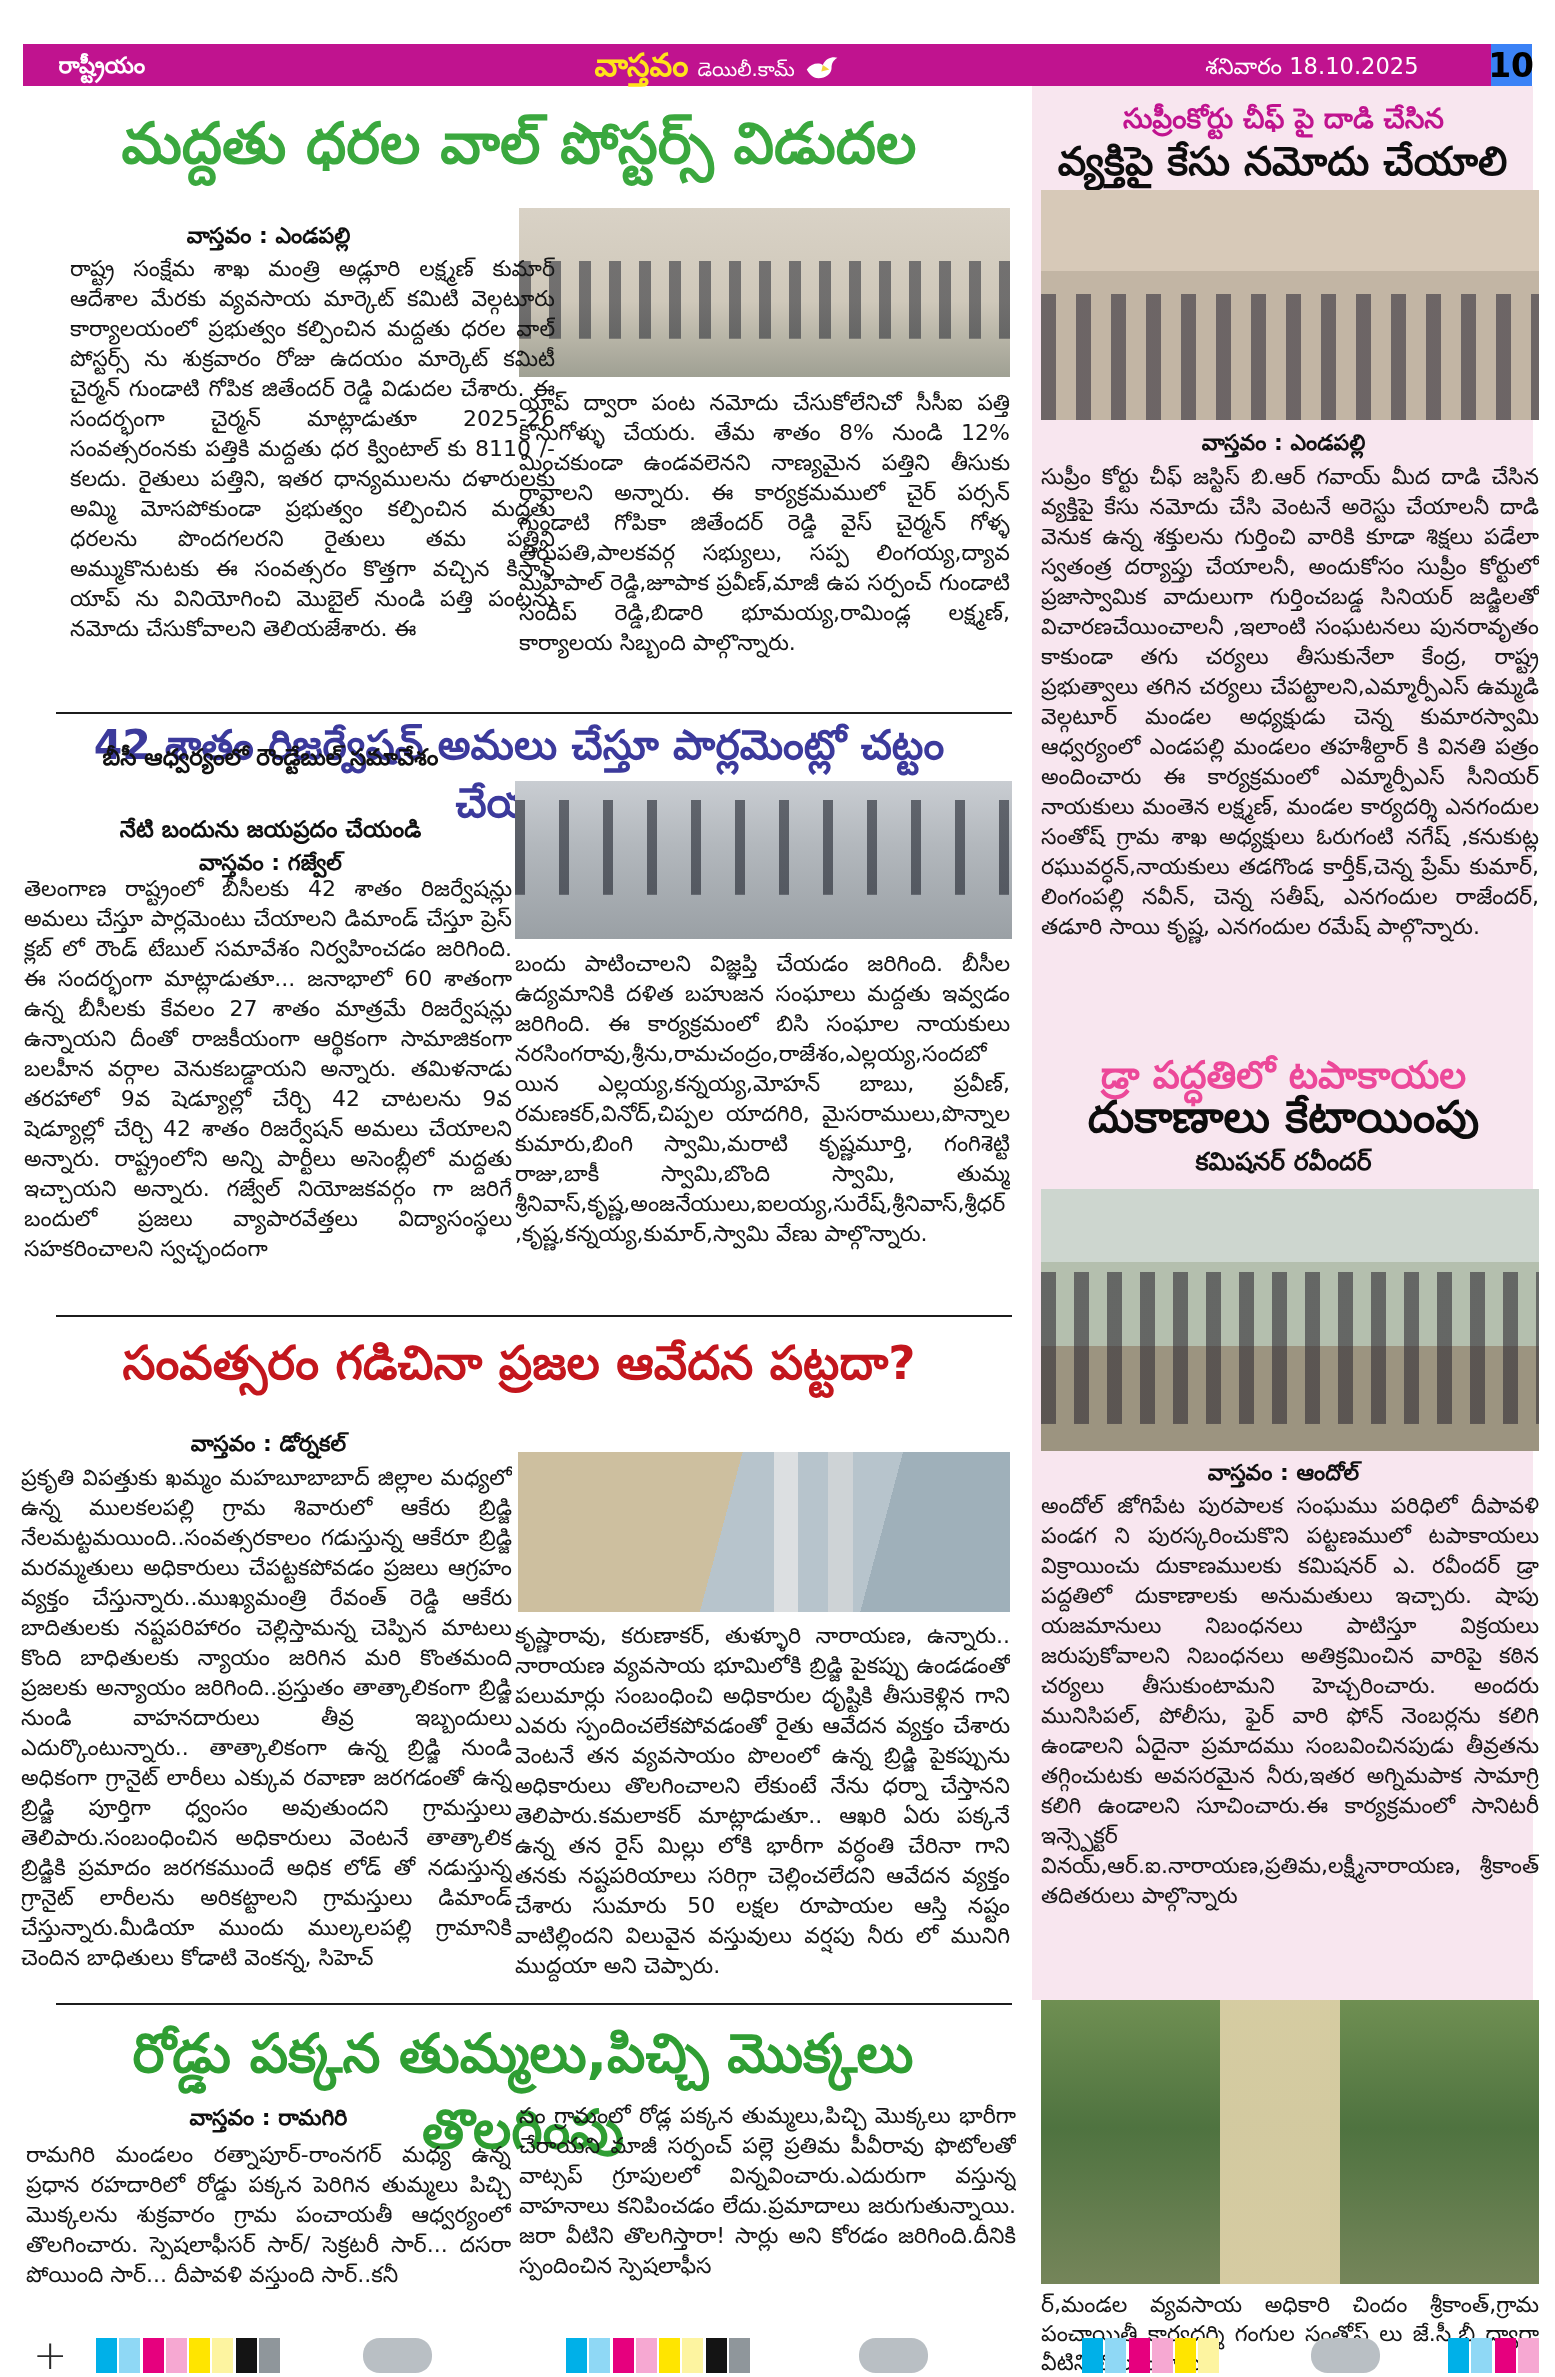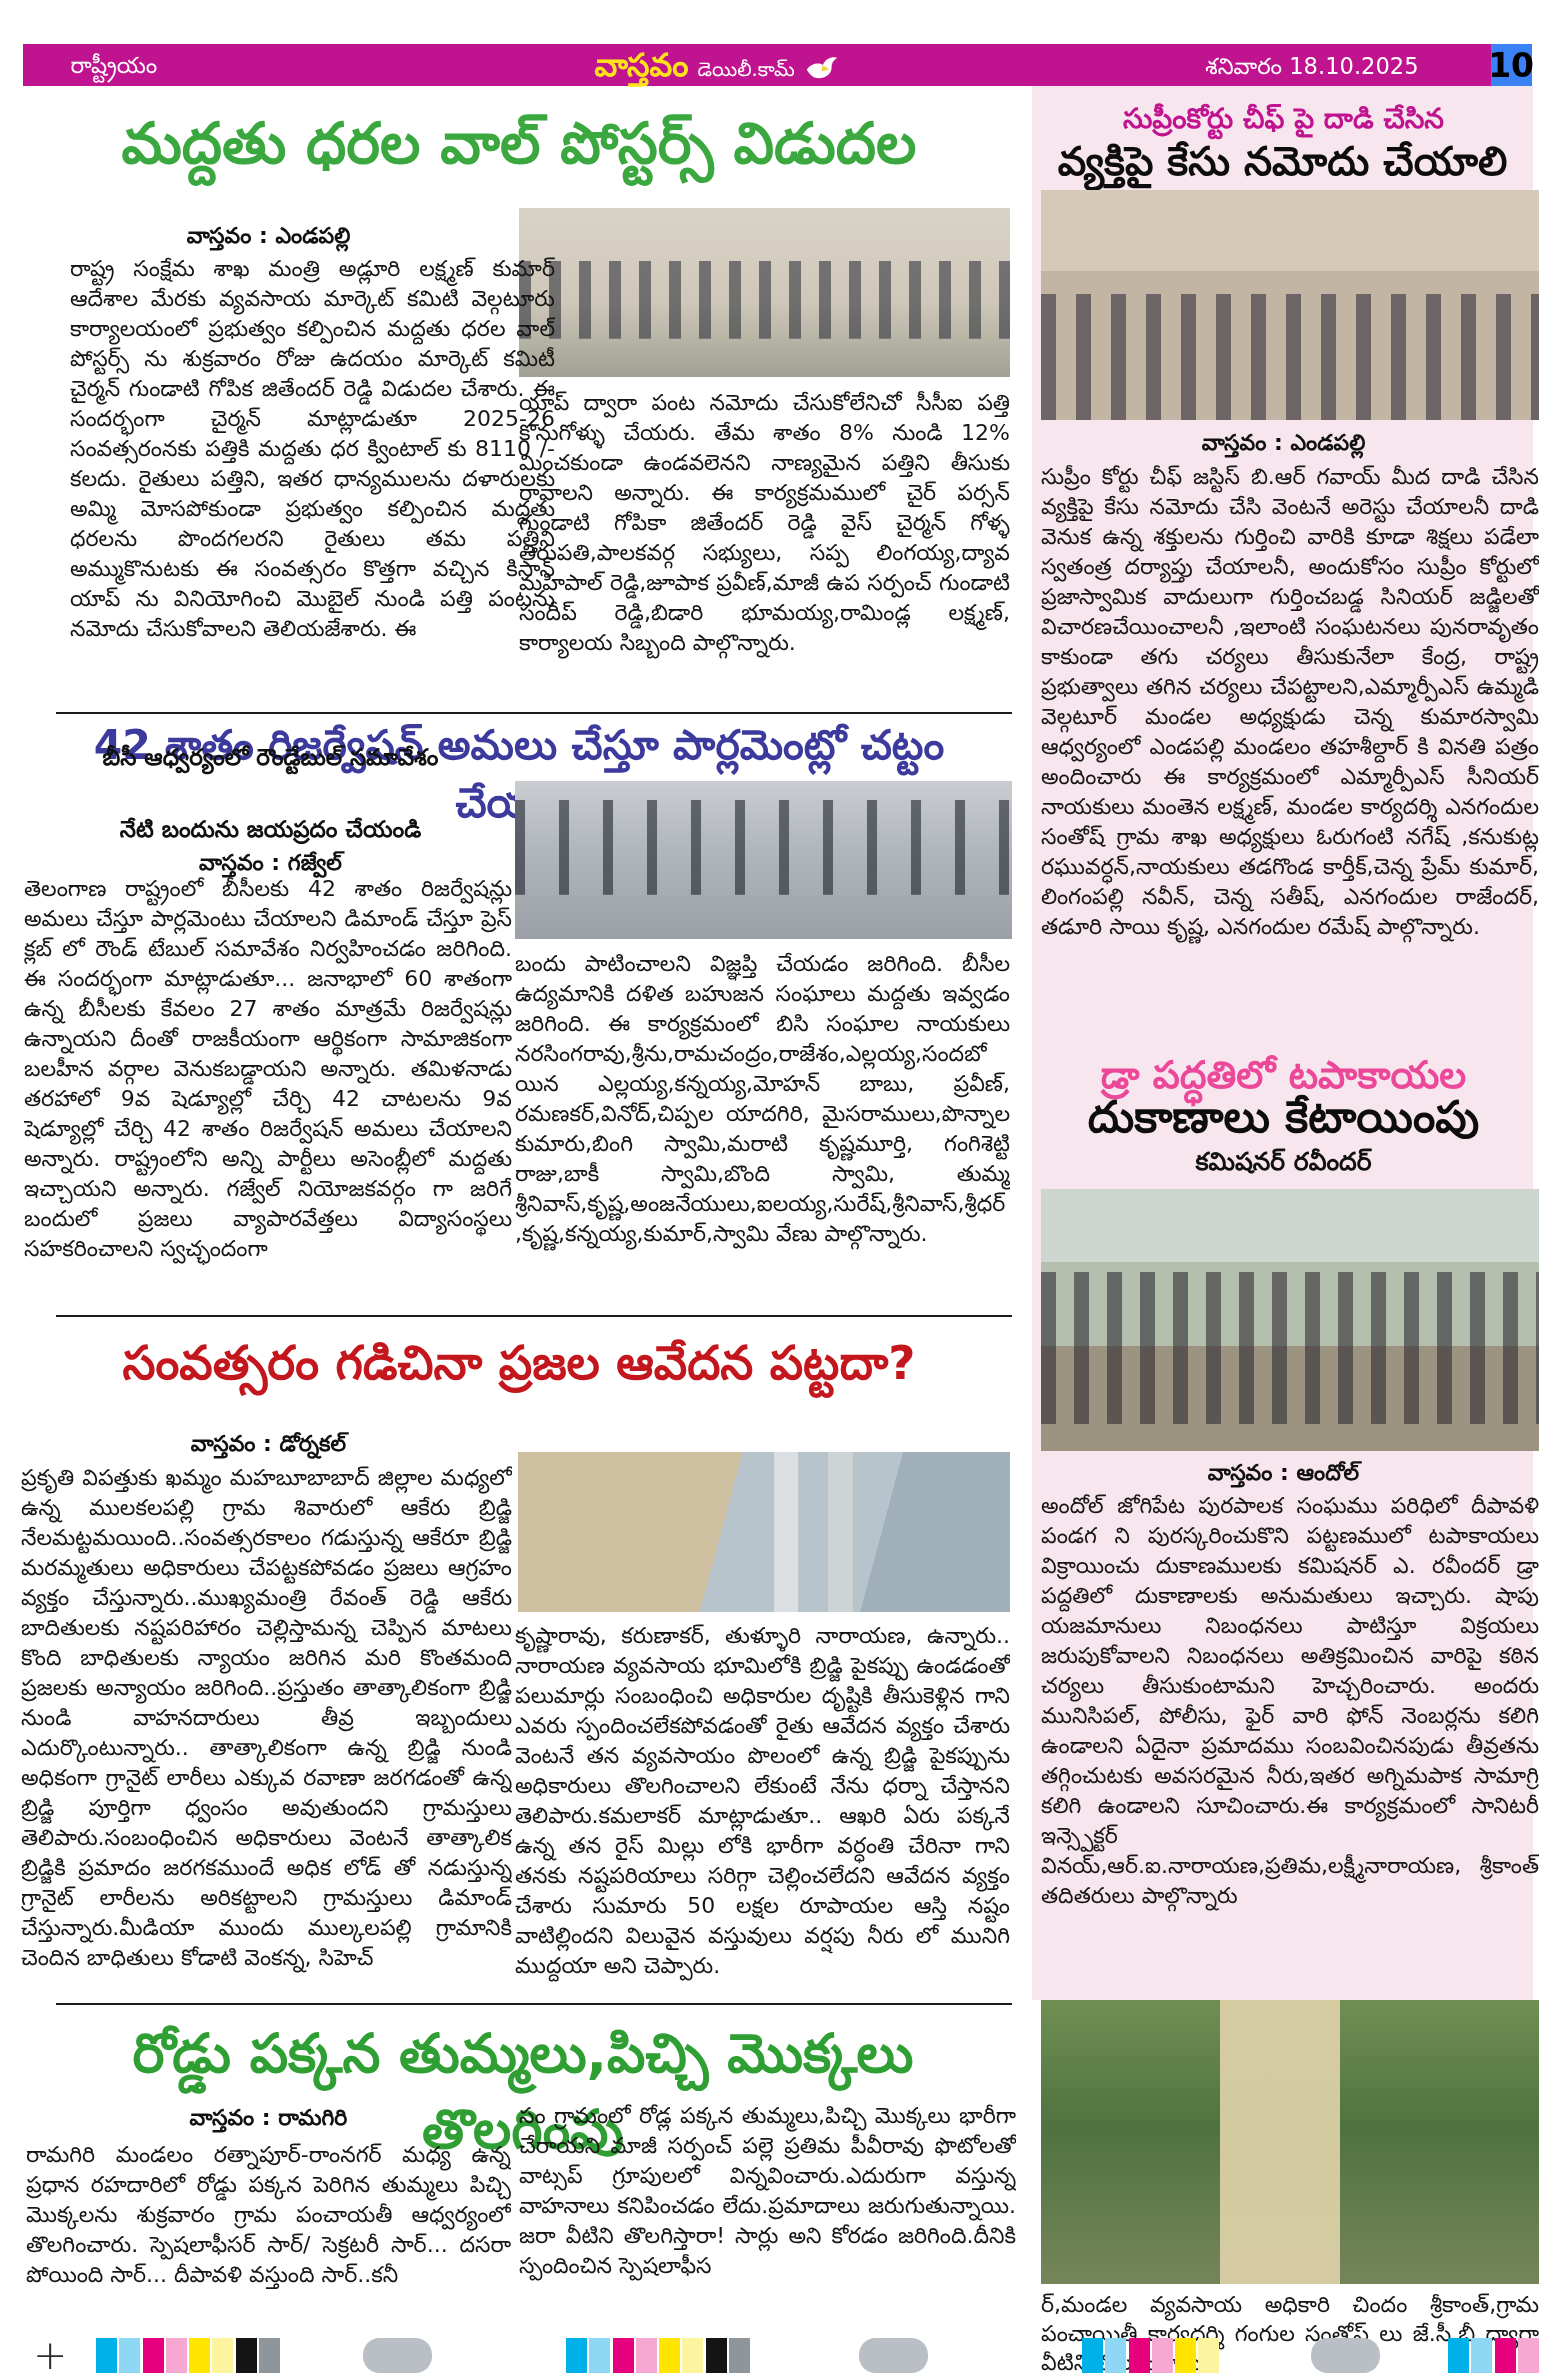--- a/index.html
+++ b/index.html
@@ -7,21 +7,21 @@
   body {
     width:1555px; height:2377px; position:relative;
     font-family:"DejaVu Sans", sans-serif; color:#141414; overflow:hidden;
   }
   .grp { display:contents; }
 
   
   .masthead-bar { position:absolute; left:22.6px; top:44px; width:1509px; height:42px;
     background:#c0138f; }
   .section-label { position:absolute; left:36px; top:7.5px; color:#ffffff;
-    font-size:22.6px; font-weight:normal;margin-left:12px; }
+    font-size:22.6px; font-weight:bold; }
   .masthead-center { position:absolute; left:46%; top:1.5px; transform:translateX(-50%);
     display:flex; align-items:baseline; gap:9px; white-space:nowrap; }
   .masthead-main { color:#ffe31a; font-size:32px; font-weight:bold; }
   .masthead-suffix { color:#ffffff; font-size:19.6px; }
   .bird { position:relative; top:4.5px; }
   .bird svg { width:35px; height:30px; }
   .date-line { position:absolute; right:113px; top:9px; color:#ffffff; font-size:22.6px; }
   .page-number { position:absolute; right:0; top:0; width:41px; height:42px;
     background:#3b82f6; color:#000; font-size:33px; font-weight:bold;
     display:flex; align-items:center; justify-content:center; }

